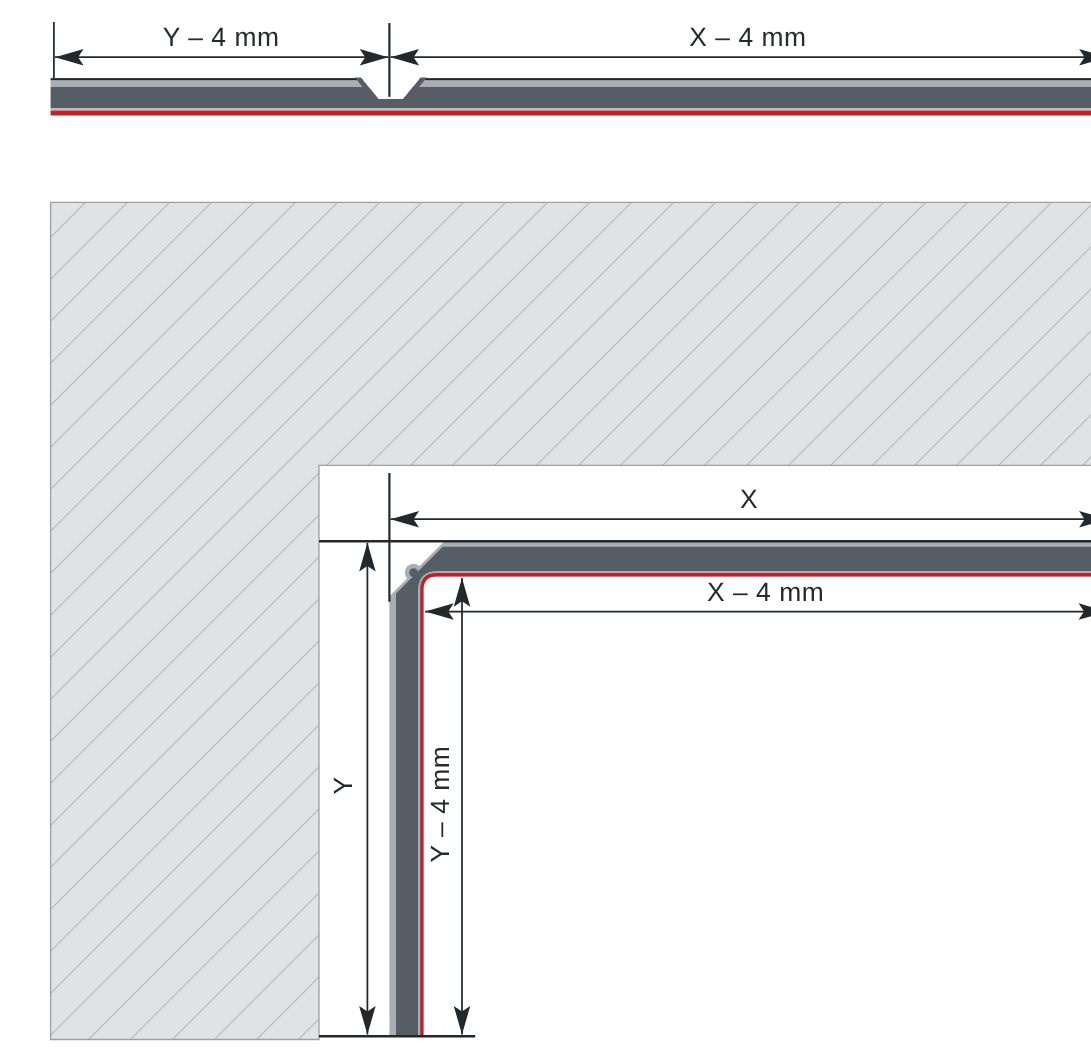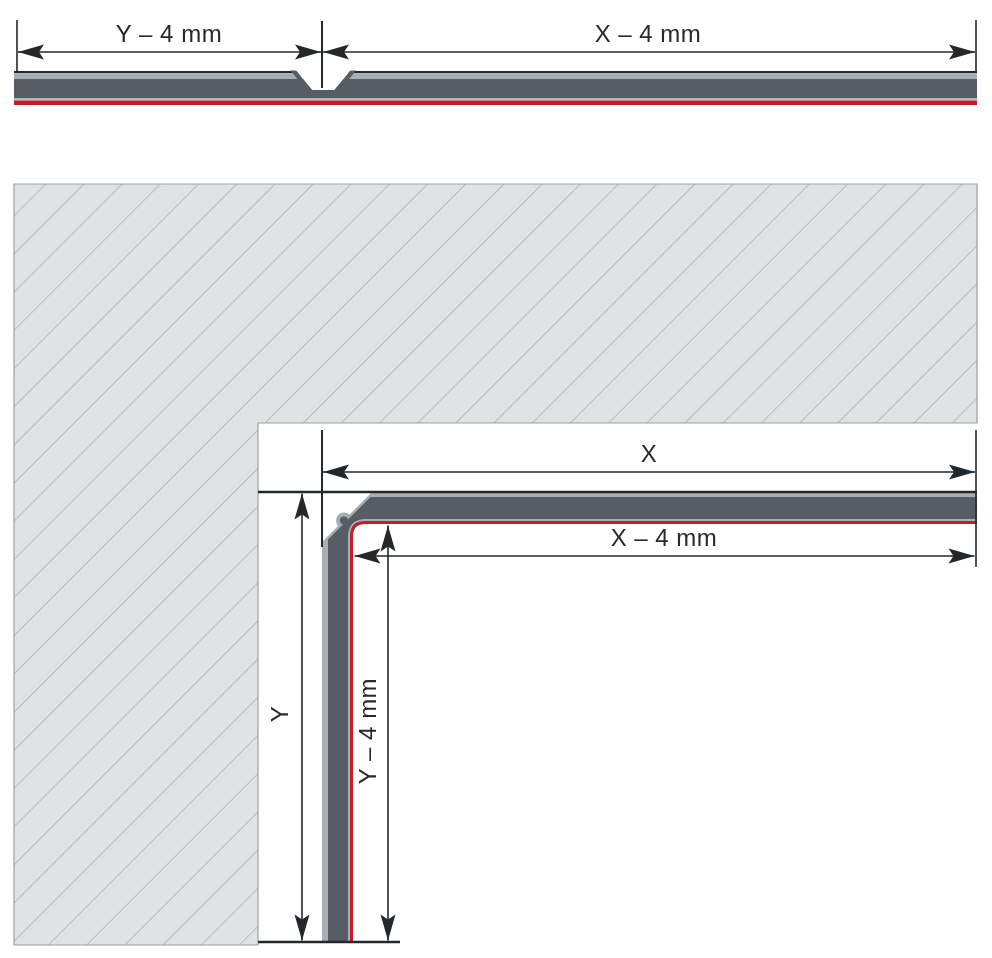--- a/index.html
+++ b/index.html
@@ -1,17 +1,17 @@
 <!DOCTYPE html>
 <html><head>
 <meta charset="utf-8">
 <style>
   html,body{margin:0;padding:0;background:#ffffff;}
   #stage{position:relative;width:876px;height:958px;background:#ffffff;
-         font-family:"Liberation Sans", sans-serif;}
+         font-family:"Liberation Sans", sans-serif;padding-left:32px;}
   svg{display:block;}
   text{fill:#26292e;font-family:"Liberation Sans", sans-serif;font-size:24px;letter-spacing:0.5px;}
 </style>
 </head>
 <body>
 
 <div id="stage">
 <svg width="992" height="958" viewBox="0 0 992 958">
   <defs>
     <marker id="arr" viewBox="-28 -9 29 18" refX="0" refY="0" markerWidth="29" markerHeight="18" markerUnits="userSpaceOnUse" orient="auto-start-reverse">

